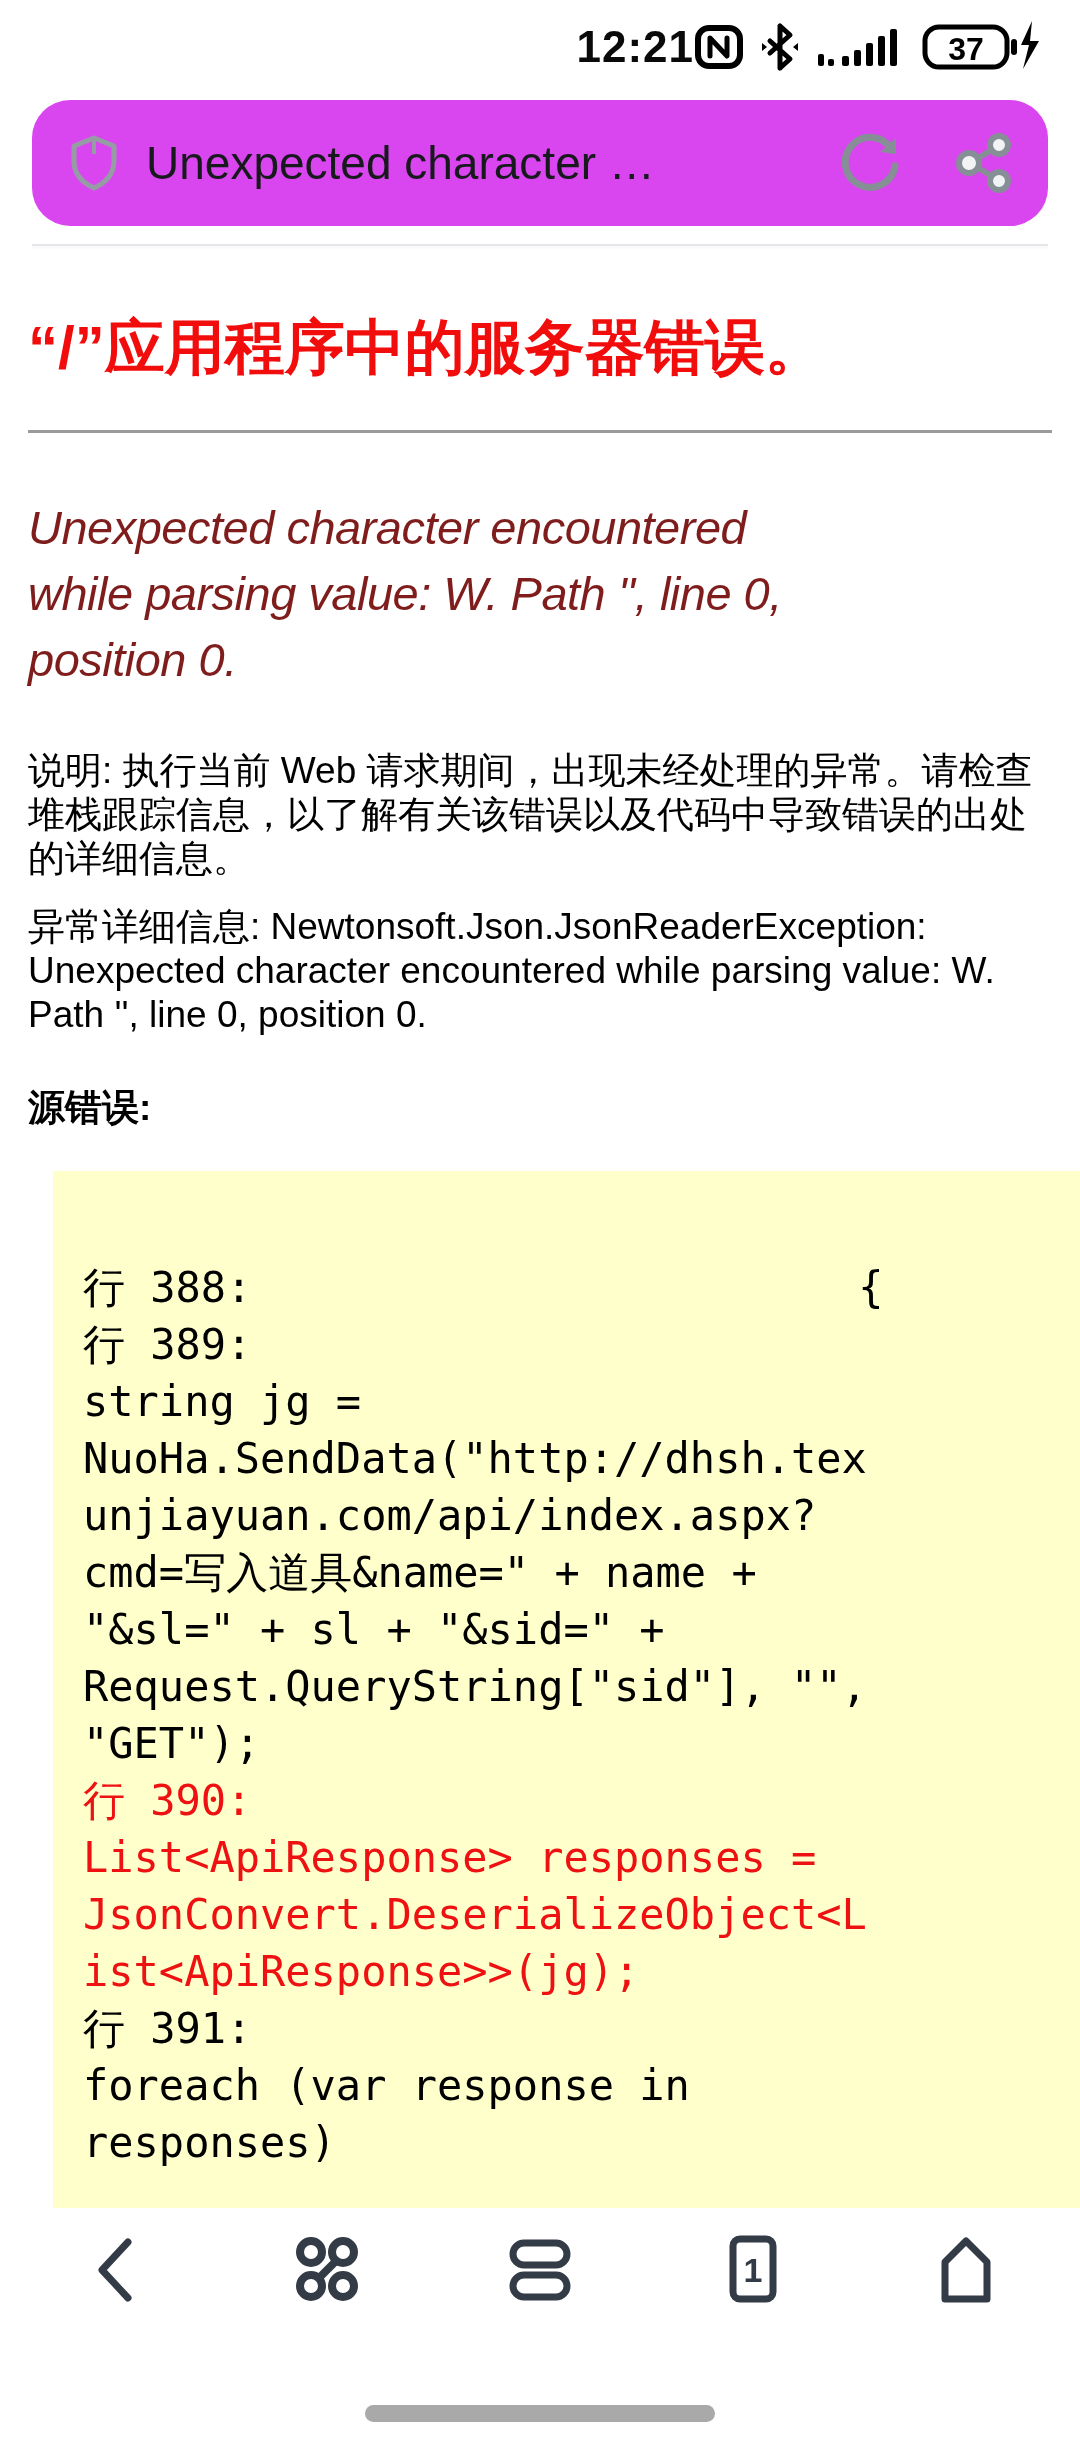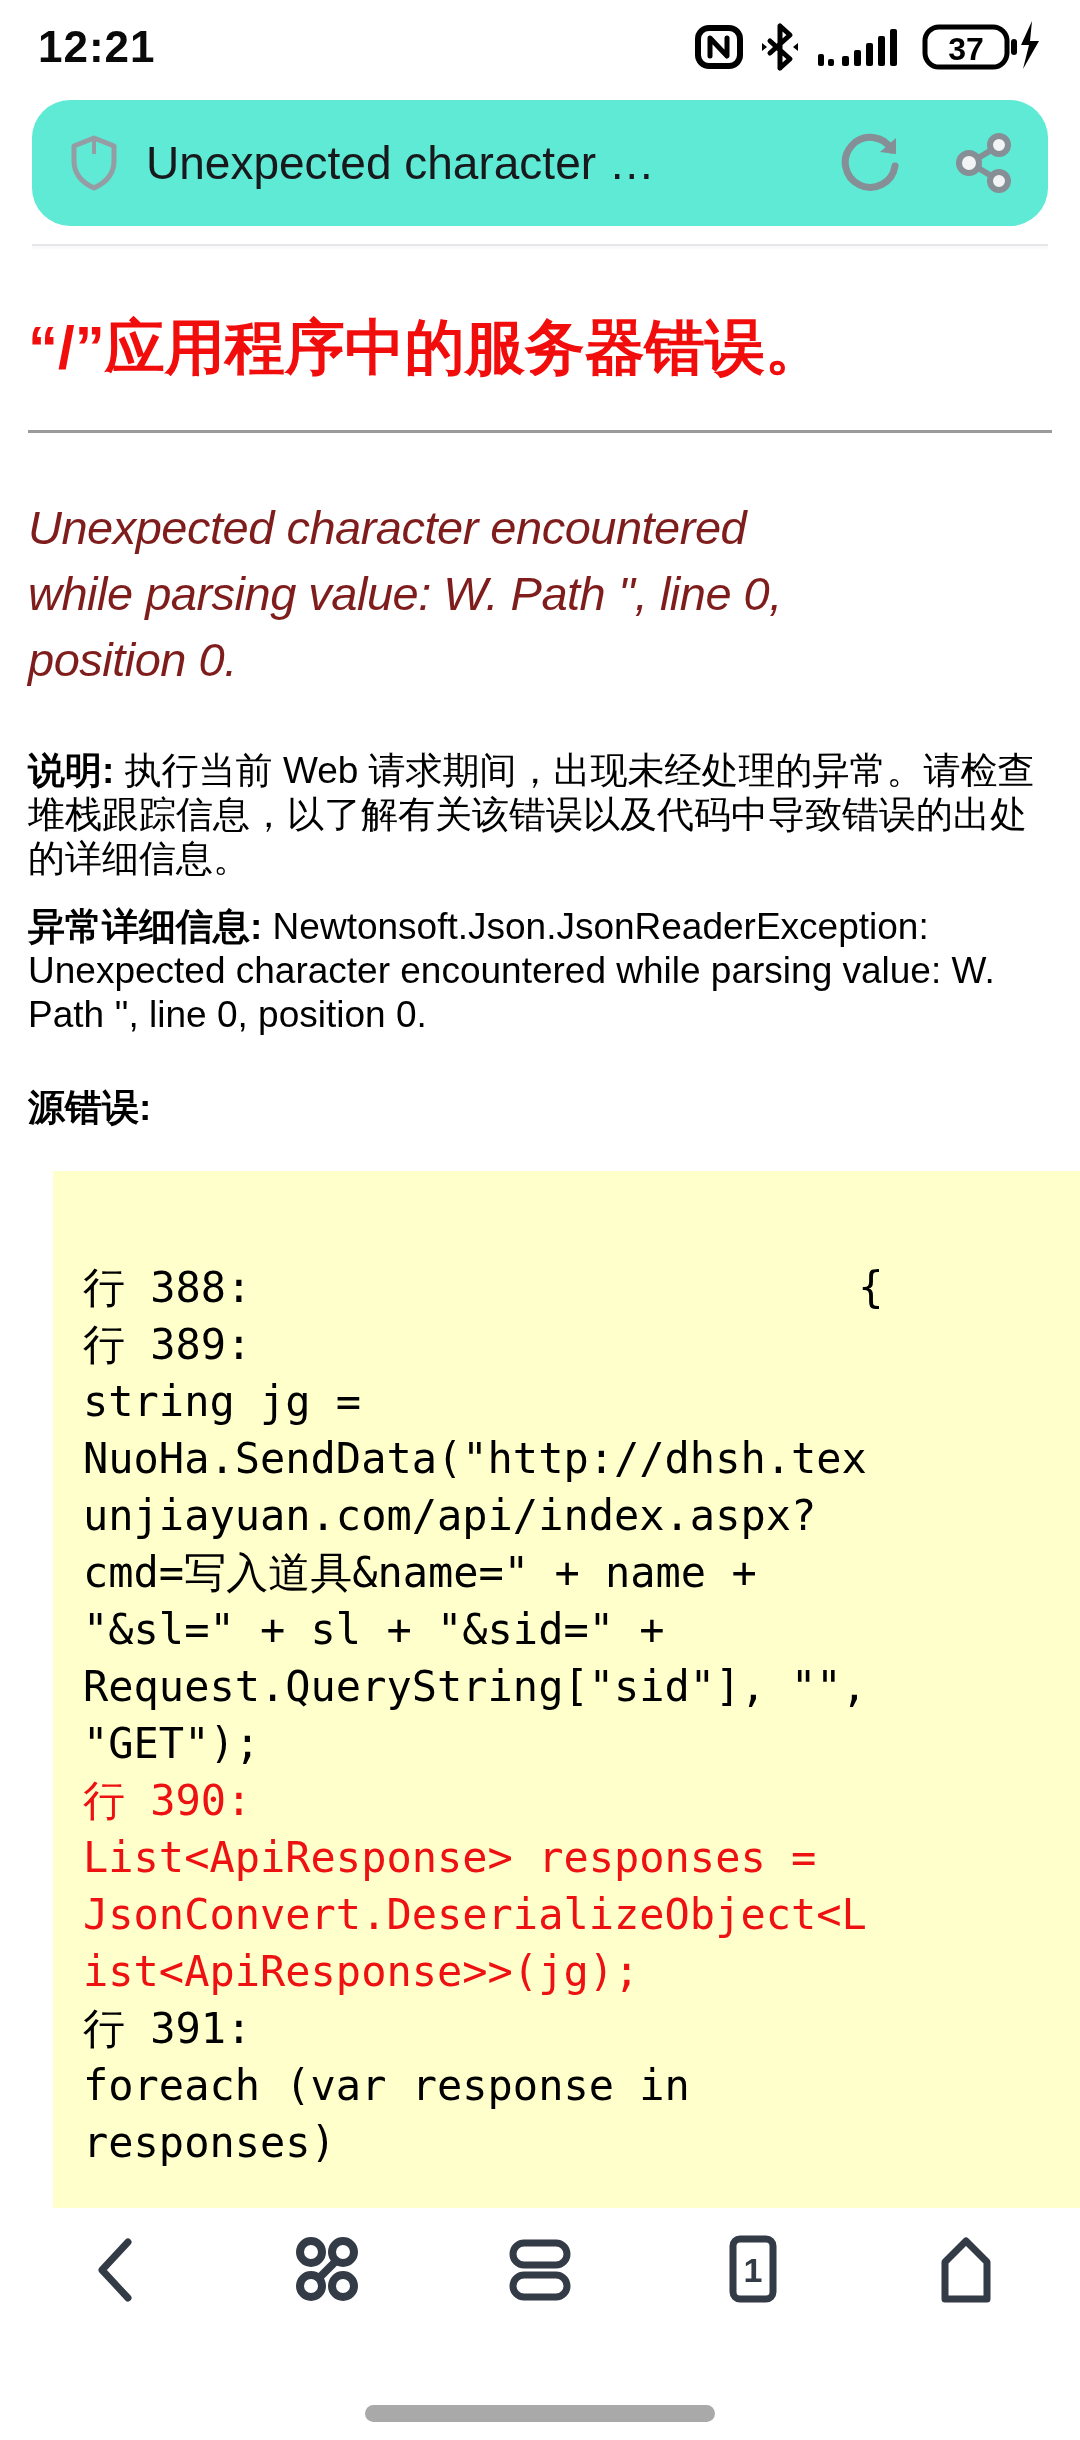--- a/index.html
+++ b/index.html
@@ -4,29 +4,29 @@
 <style>
   * { margin:0; padding:0; box-sizing:border-box; }
   html,body { width:1080px; }
   body {
     width:1080px; height:2440px; background:#ffffff; overflow:hidden;
     font-family:"Liberation Sans","DejaVu Sans",sans-serif; color:#000;
     position:relative;
   }
   
   .status-bar {
-    height:84px; display:flex; align-items:center; justify-content:space-between;
+    height:84px; display:flex; align-items:center; justify-content:flex-end;
     padding:10px 38px 0 38px;
   }
   .status-time { font-size:44px; font-weight:600; letter-spacing:1px; color:#0a0a0a; }
   .status-icons { display:flex; align-items:center; gap:14px; }
   
   .chrome { padding:16px 32px 0 32px; background:#fff; }
   .url-bar {
-    height:126px; background:#5eead4; border-radius:38px;
+    height:126px; background:#d946ef; border-radius:38px;
     display:flex; align-items:center; padding:0 34px 0 36px;
   }
   .url-title {
     flex:1; font-size:46px; font-weight:500; color:#17191c;
     white-space:nowrap; overflow:hidden; margin-left:26px;
   }
   .chrome-divider { height:2px; background:#e4e6e9; margin-top:18px;
     box-shadow:0 2px 3px rgba(0,0,0,0.05); }
   
   .page { padding:0 28px; }
@@ -34,21 +34,21 @@
     margin:67px 0 0 0; font-size:60px; line-height:1.18; font-weight:600;
     color:#f20d0d; letter-spacing:0px;
   }
   .err-hr { border:none; height:3px; background:#9b9b9b; margin-top:46px; }
   .err-subtitle {
     margin-top:62px; font-size:47px; line-height:66px; font-style:italic;
     font-weight:500; color:#7f1d1d; white-space:pre; letter-spacing:-0.5px;
   }
   .para { margin-top:56px; font-size:37px; line-height:44px; color:#000; }
   .para + .para { margin-top:24px; }
-  .para b { font-weight:700; }
+  .para b { font-weight:400; }
   .src-label { margin-top:46px; font-size:37px; font-weight:700; }
   .codebox {
     margin:38px 25px 0 25px; width:1030px; background:#ffffcc;
     padding:88px 8px 42px 30px; overflow:hidden;
   }
   .codebox pre {
     font-family:"DejaVu Sans Mono","Liberation Mono",monospace;
     font-size:42px; line-height:57px; white-space:pre; color:#000;
   }
   .codebox pre.err { color:#ee1111; }

